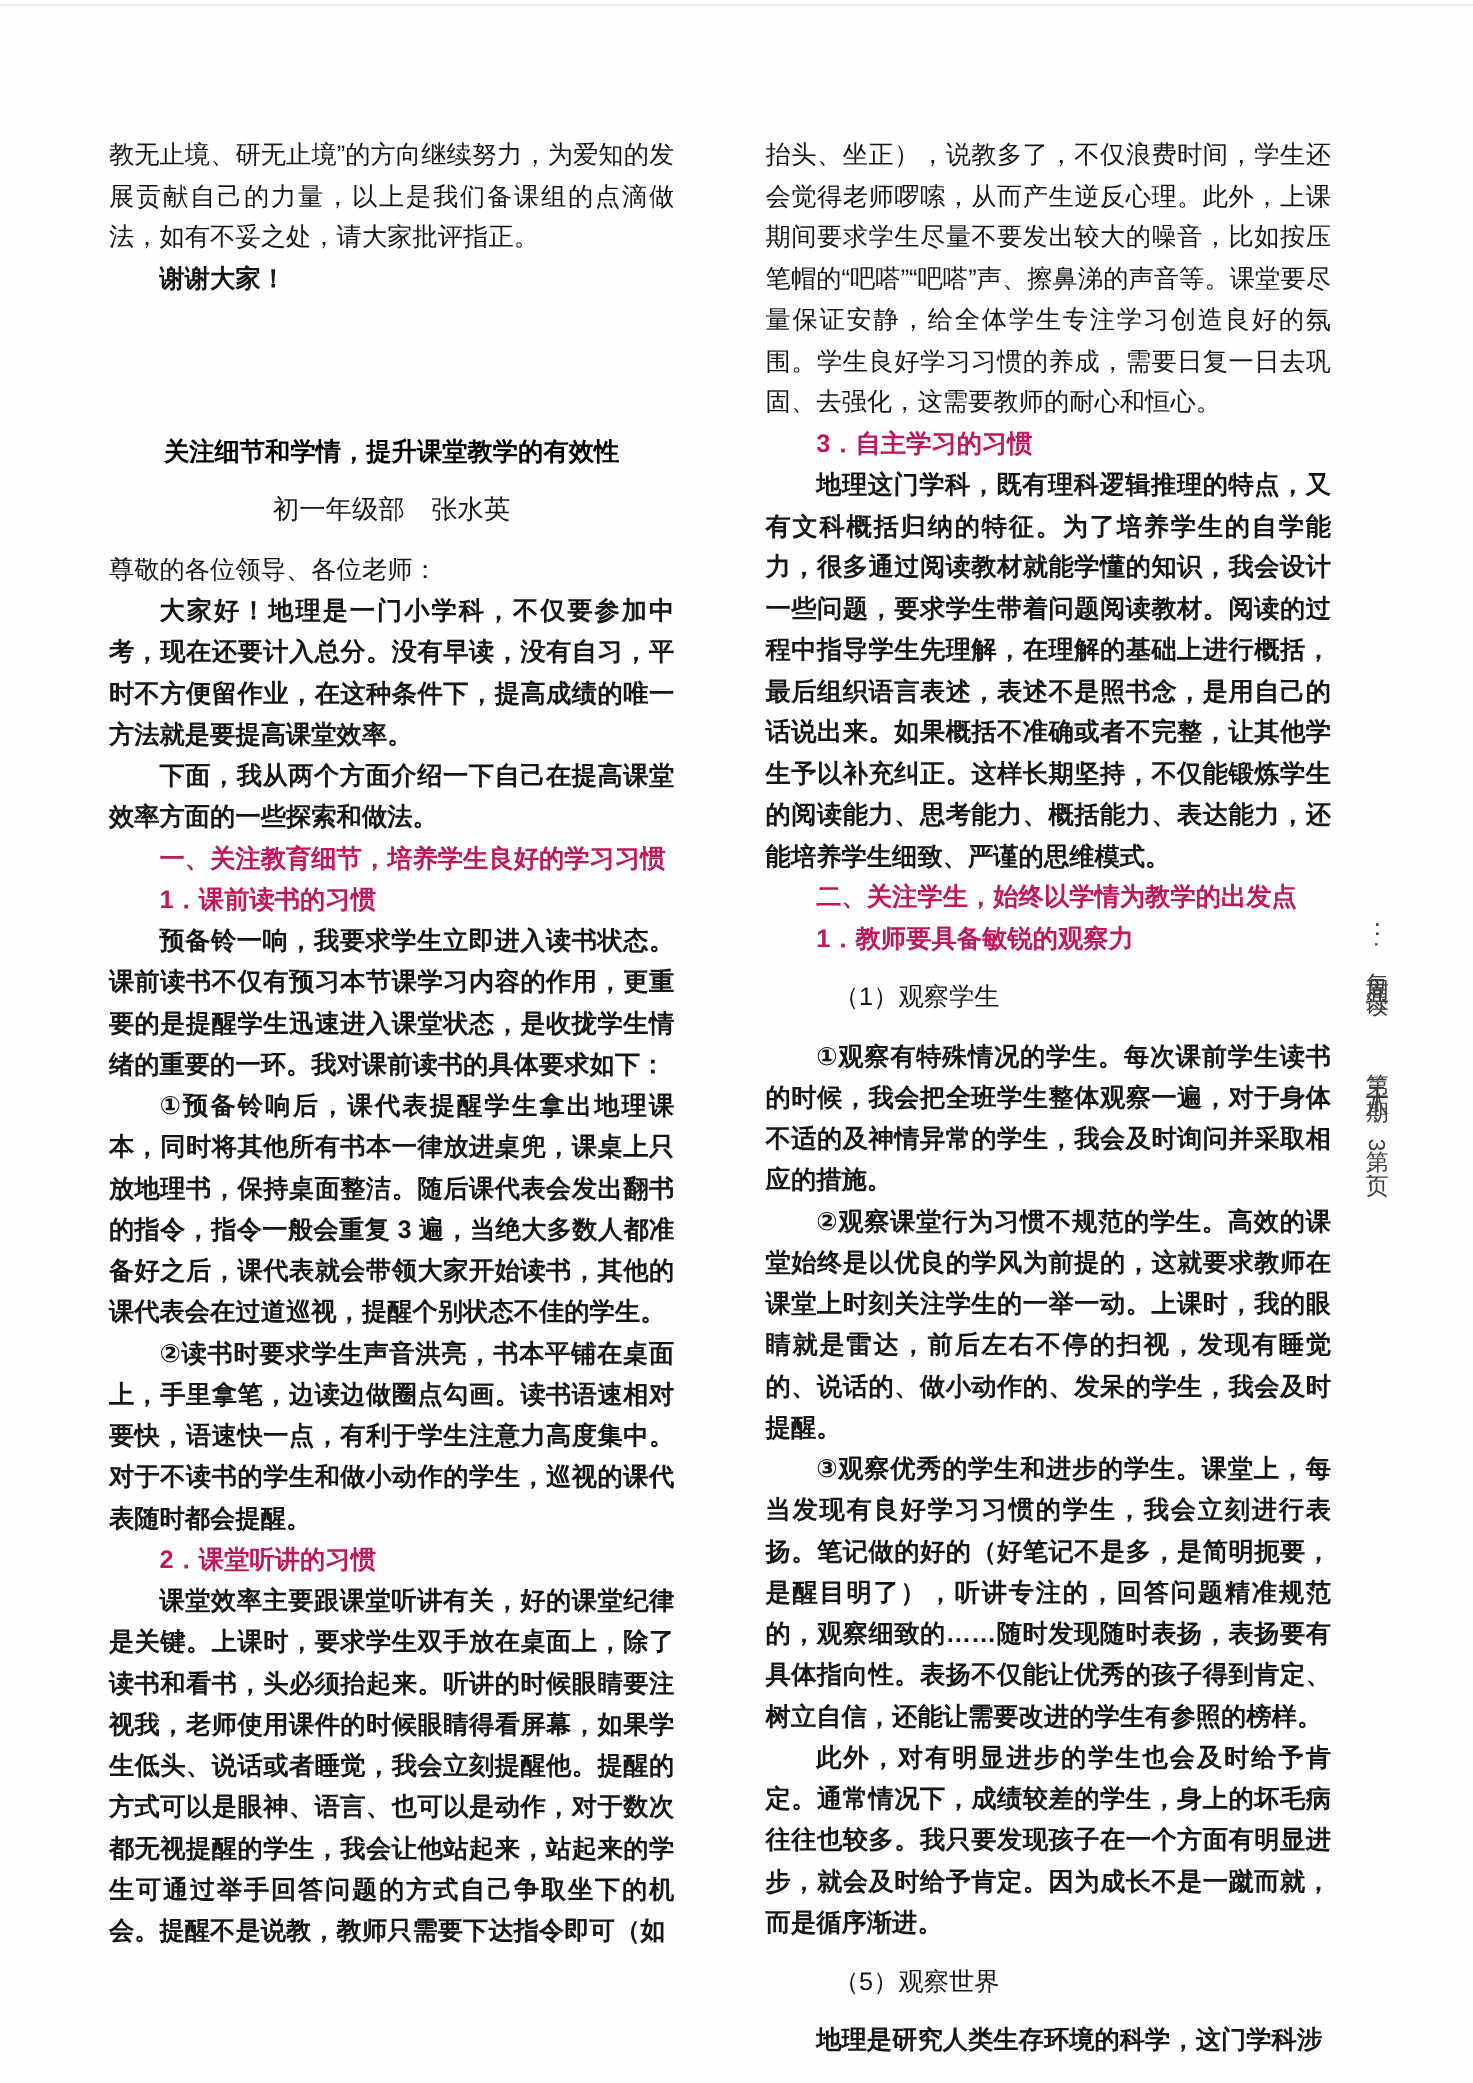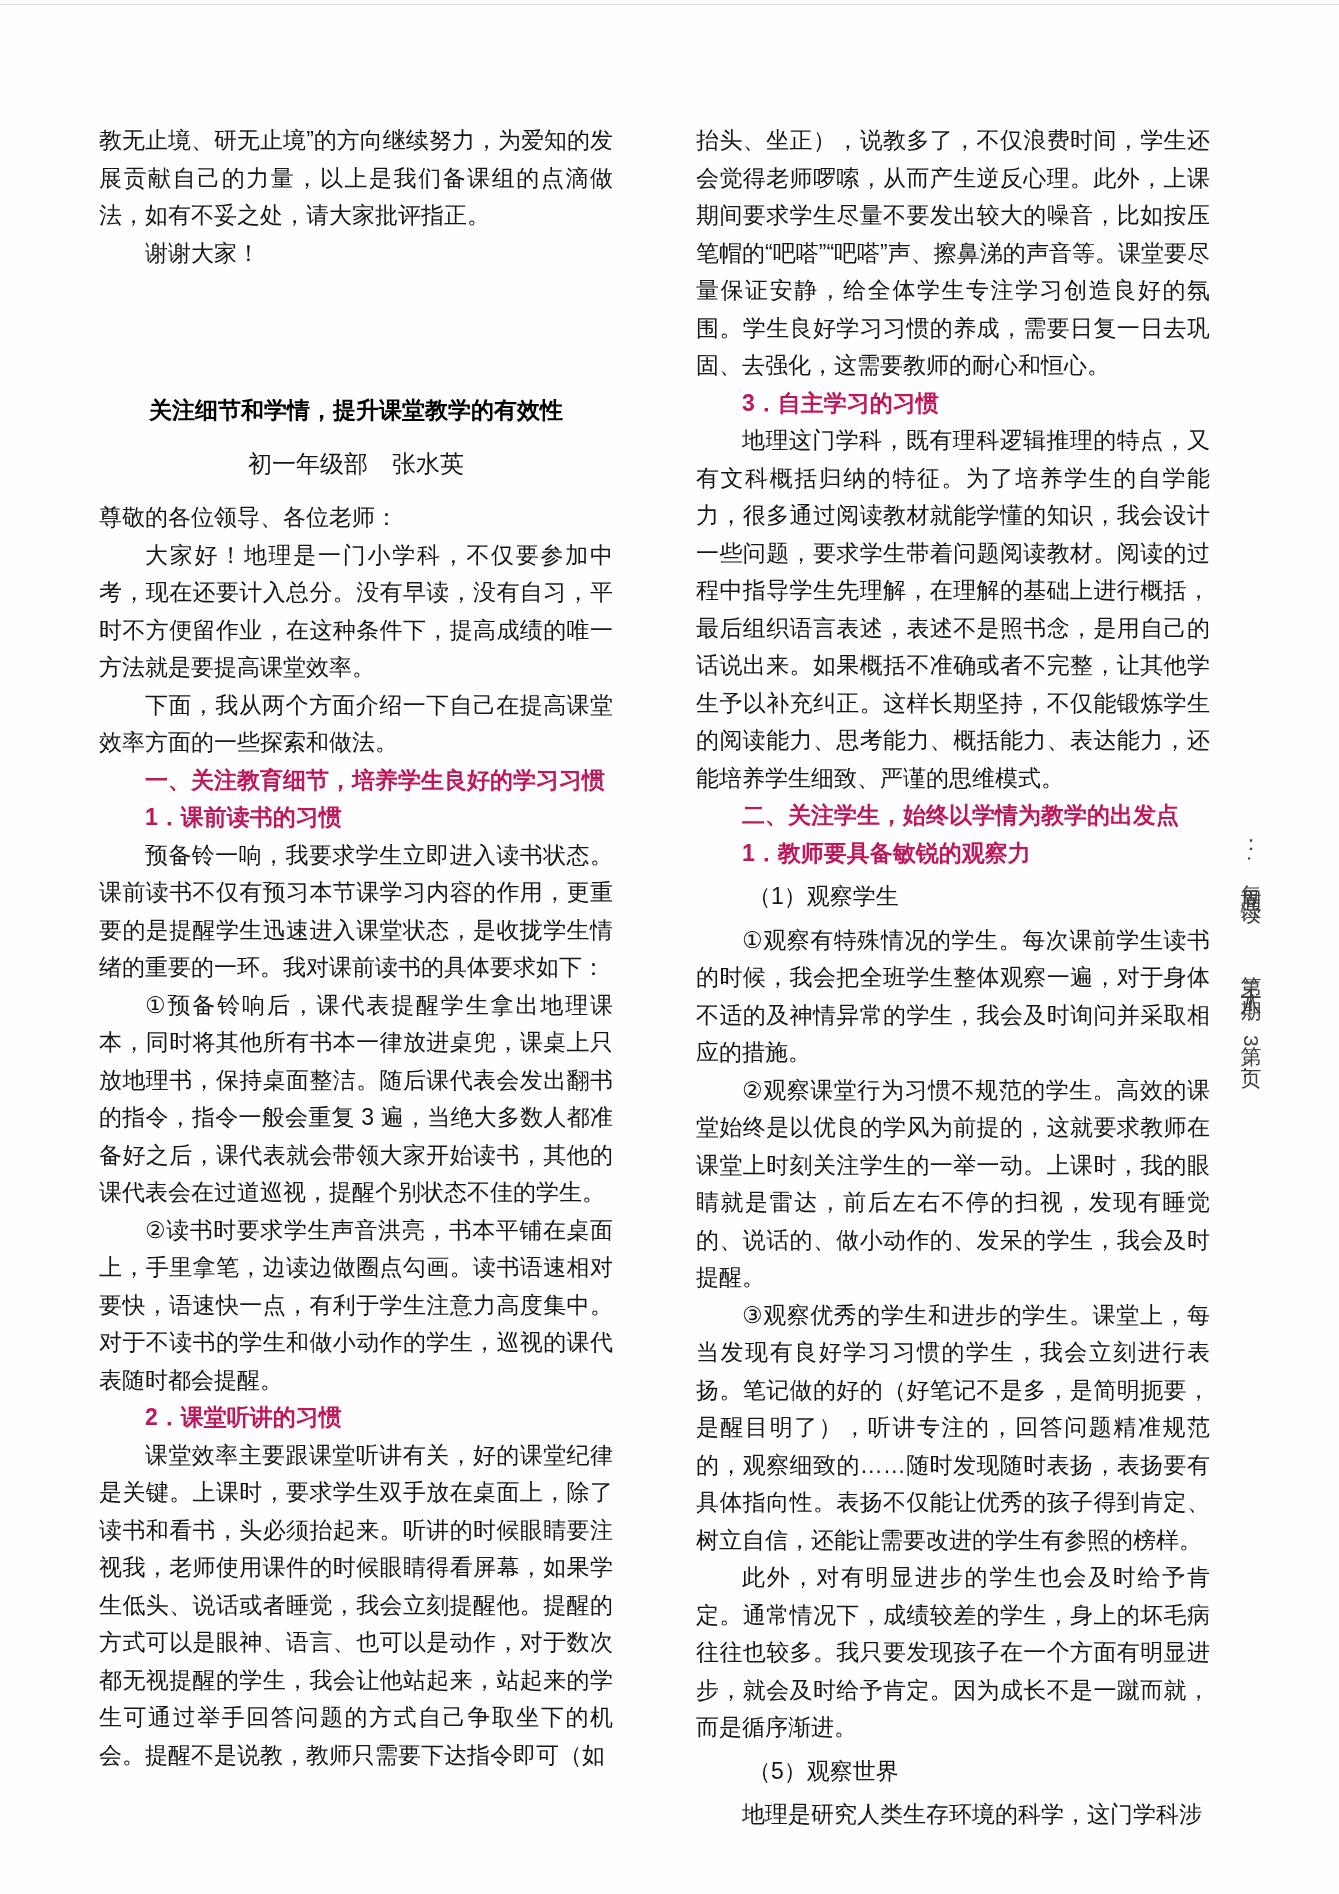--- a/index.html
+++ b/index.html
@@ -17,22 +17,22 @@
   }
   .col{
     position:absolute;top:122px;width:514px;
     font-size:23px;line-height:37.5px;
     text-align:justify;text-align-last:left;
     word-break:break-all;
   }
   .col-left{left:99px;}
   .col-right{left:696px;}
   .blk-cont{margin:0;}
-  .blk-body{margin:0;text-indent:2em;}
-  .blk-sub{margin:6px;text-indent:2em;}
+  .blk-body{margin:0;text-indent:2em;font-weight:bold;}
+  .blk-sub{margin:16px;text-indent:2em;}
   .blk-heading{margin:0;text-indent:2em;font-weight:bold;color:#be185d;}
   .blk-title{
     margin:118px 0 15px 0;
     font-size:23px;line-height:40px;font-weight:bold;color:#000;
     text-align:center;text-align-last:center;text-indent:0;
   }
   .blk-byline{
     margin:0 0 16px 0;
     font-size:24px;line-height:38px;
     text-align:left;text-align-last:center;text-indent:0;

